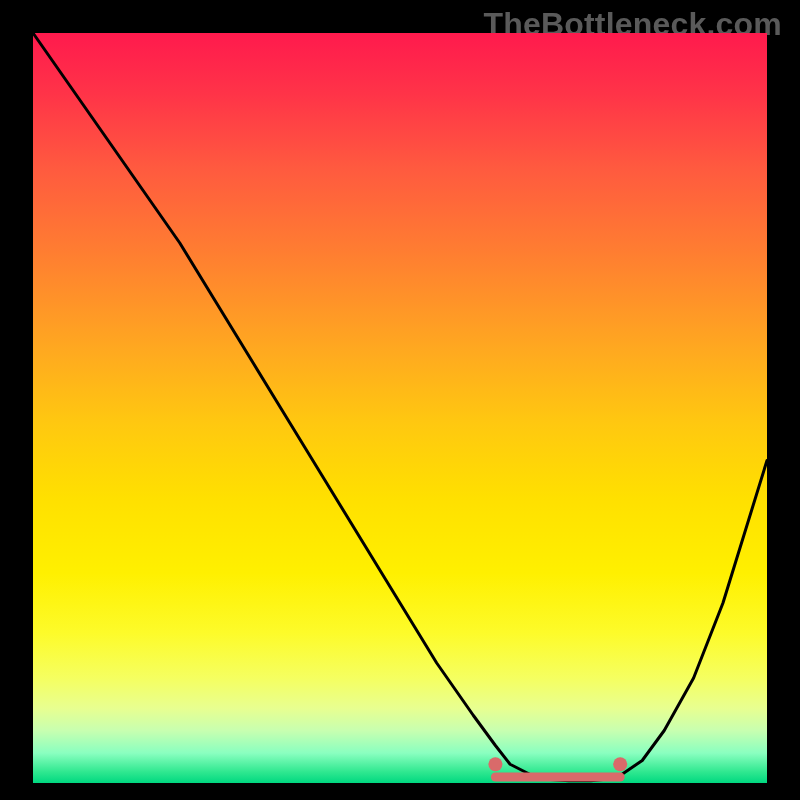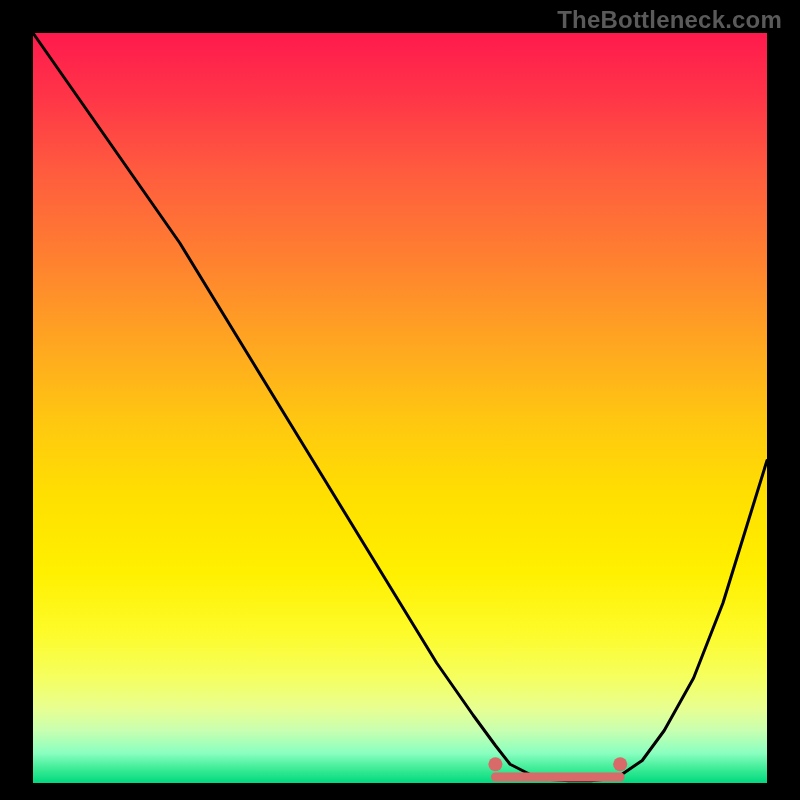--- a/index.html
+++ b/index.html
@@ -40,21 +40,21 @@
       #8affc0 96%,
       #30e890 98.5%,
       #00d880 100%
     );
   }
   .watermark {
     position: absolute;
     top: 6px;
     right: 18px;
     font-family: Arial, Helvetica, sans-serif;
-    font-size: 24px;
+    font-size: 32px;
     font-weight: 600;
     color: #5a5a5a;
     letter-spacing: 0.2px;
   }
   svg.curve {
     position: absolute;
     left: 0;
     top: 0;
     width: 734px;
     height: 750px;

